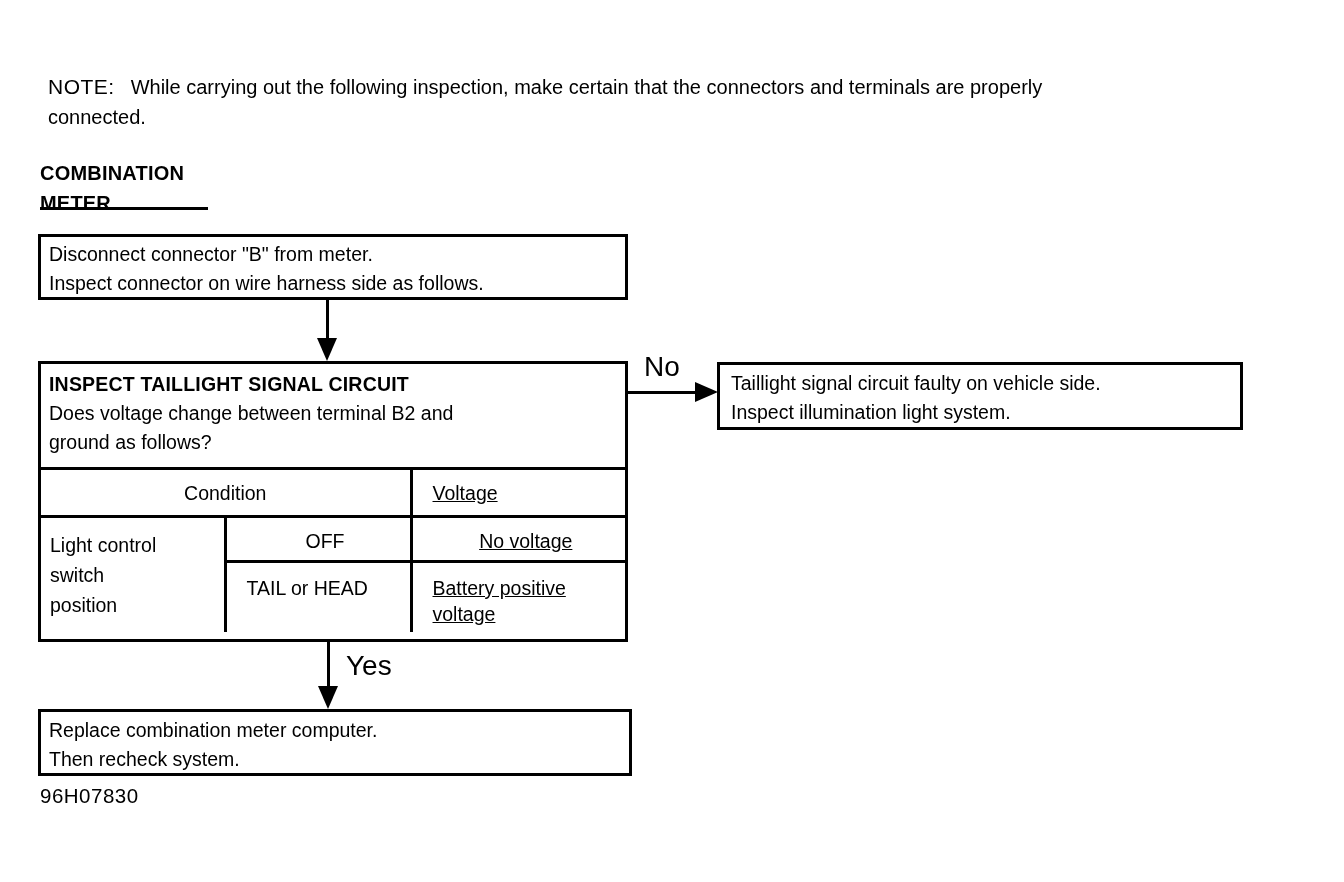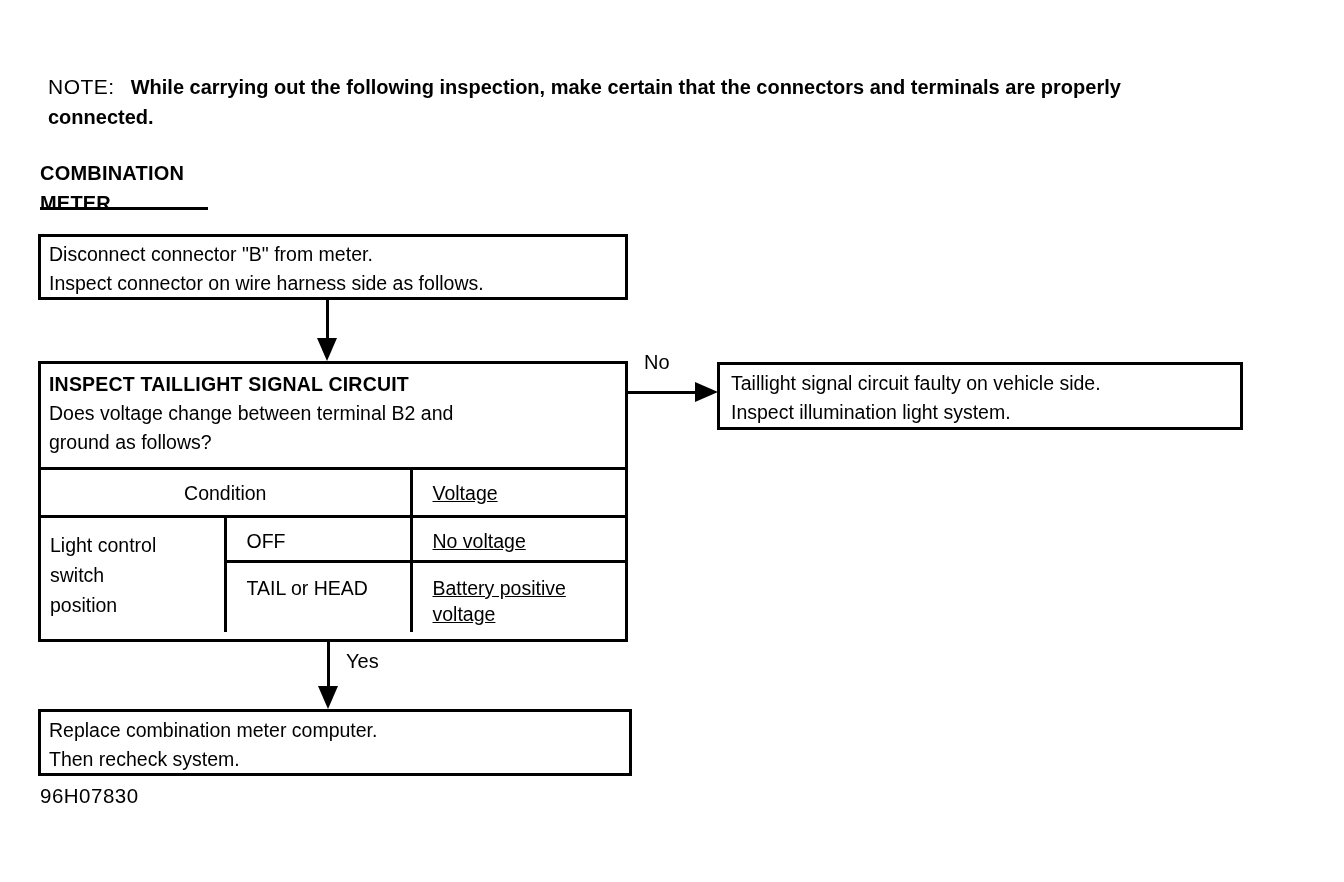--- a/index.html
+++ b/index.html
@@ -9,21 +9,21 @@
     position: relative;
     font-family: "Liberation Sans", sans-serif;
     color: #000;
     overflow: hidden;
   }
   .abs { position: absolute; }
 
   
   .note { left: 48px; top: 72px; width: 1250px; font-size: 20px; line-height: 30px; }
   .note-label { font-weight: 400; font-size: 21px; letter-spacing: 0.5px; margin-right: 16px; }
-  .note-body { font-weight: 700; }
+  .note-body { font-weight: 400; }
 
   
   .heading { left: 40px; top: 158px; font-size: 20px; font-weight: 700; line-height: 30px; letter-spacing: 0.2px; }
   .heading-rule { left: 40px; top: 207px; width: 168px; height: 3px; background: #000; }
 
   
   .fbox {
     position: absolute;
     border: 3px solid #000;
     background: #fff;
@@ -48,39 +48,39 @@
     font-size: 19.5px;
     line-height: 26px;
   }
   .vtable td { border: 3px solid #000; overflow: hidden; }
   .vtable td.edge-l { border-left: none; }
   .vtable td.edge-r { border-right: none; text-decoration: underline; }
   .vtable tr.last td { border-bottom: none; }
   .vtable td.rowlabel { border-bottom: none; vertical-align: middle; padding-left: 9px; line-height: 30px; }
   .vtable td.hdr-cond { text-align: center; vertical-align: middle; }
   .vtable td.hdr-volt { vertical-align: middle; padding-left: 20px; }
-  .vtable td.cell-top10 { vertical-align: top; padding: 10px 6px 0 20px; }
+  .vtable td.cell-top10 { vertical-align: top; padding: 10px 6px 0 20px; text-align: center; }
   .vtable td.cell-top12 { vertical-align: top; padding: 12px 6px 0 20px; }
 
   
   .vline { position: absolute; width: 3px; background: #000; }
   .hline { position: absolute; height: 3px; background: #000; }
   .arrow-down {
     position: absolute; width: 0; height: 0;
     border-left: 10px solid transparent;
     border-right: 10px solid transparent;
     border-top: 23px solid #000;
   }
   .arrow-right {
     position: absolute; width: 0; height: 0;
     border-top: 10px solid transparent;
     border-bottom: 10px solid transparent;
     border-left: 23px solid #000;
   }
-  .branch-label { position: absolute; font-size: 20px; font-weight: 400; }
+  .branch-label { position: absolute; font-size: 28px; font-weight: 400; }
 
   .fig-code { left: 40px; top: 784px; font-size: 20.5px; letter-spacing: 0.5px; }
 </style>
 </head>
 <body>
 
 <div class="abs note">
   <span class="note-label">NOTE:</span><span class="note-body">While carrying out the following inspection, make certain that the connectors and terminals are properly</span>
   <div class="note-body">connected.</div>
 </div>

